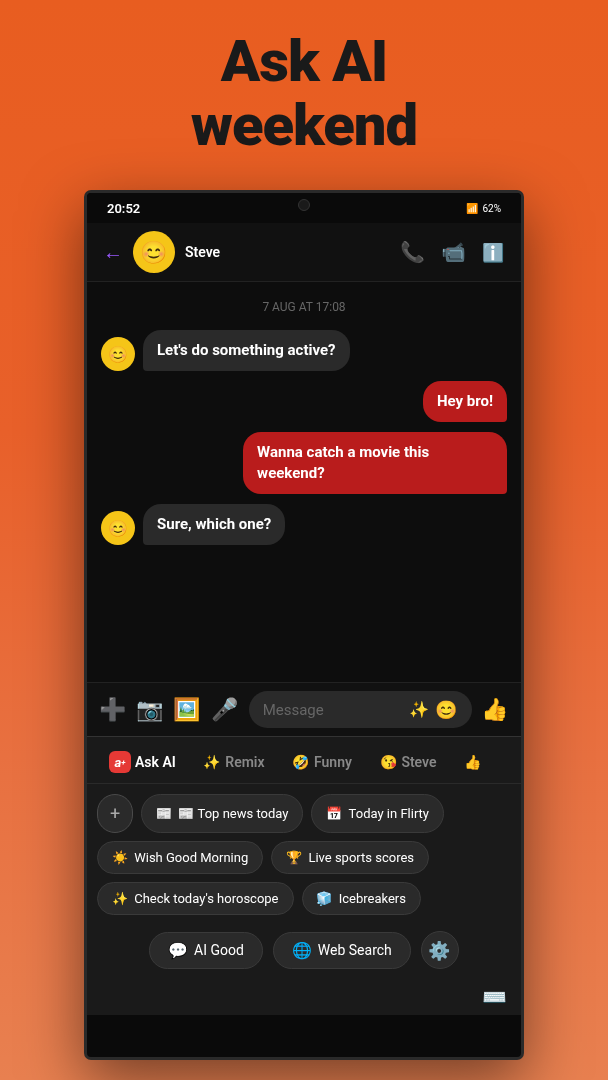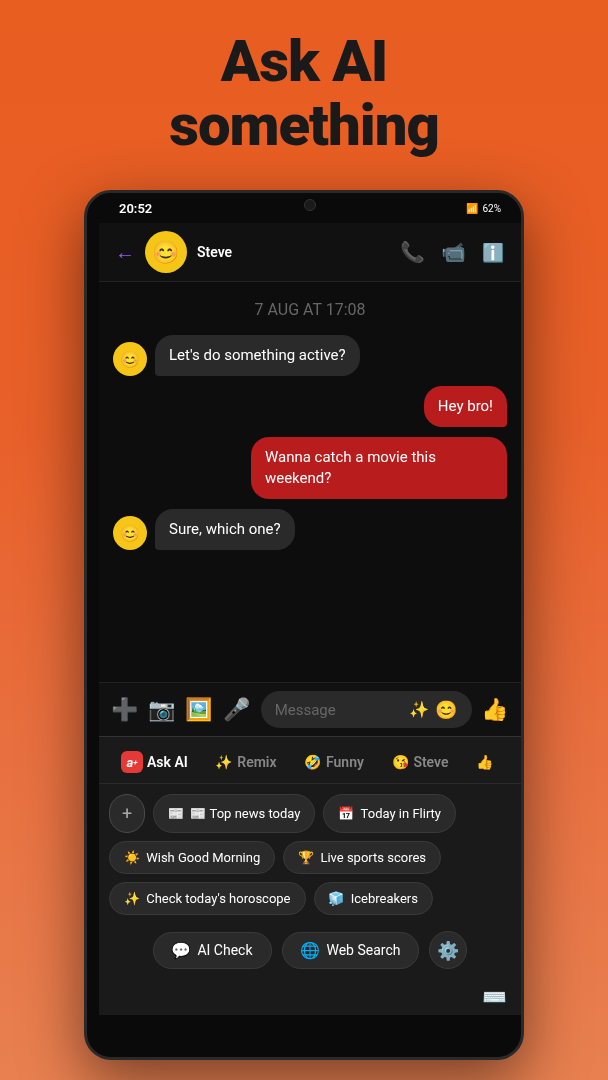--- a/index.html
+++ b/index.html
@@ -27,25 +27,24 @@
 
     
     .phone {
       position: absolute;
       top: 190px;
       left: 50%;
       transform: translateX(-50%);
       width: 440px;
       height: 870px;
       background: #0a0a0a;
-      border-radius: 27px;
+      border-radius: 7px;
       border: 3px solid #2a2a2a;
       overflow: hidden;
       box-shadow: 0 20px 60px rgba(0,0,0,0.5);
-      padding-left: 12px;
     }
 
     
     .phone-top-bar {
       background: #0a0a0a;
       height: 30px;
       display: flex;
       align-items: center;
       justify-content: space-between;
       padding: 0 20px;
@@ -123,21 +122,21 @@
       flex: 1;
       padding: 12px 14px;
       display: flex;
       flex-direction: column;
       gap: 10px;
       height: 400px;
     }
     .timestamp-label {
       text-align: center;
       color: #666;
-      font-size: 16px;
+      font-size: 12px;
       margin: 6px 0;
     }
     .msg-row {
       display: flex;
       align-items: flex-end;
       gap: 8px;
     }
     .msg-row.incoming { justify-content: flex-start; }
     .msg-row.outgoing { justify-content: flex-end; }
 
@@ -151,20 +150,21 @@
       justify-content: center;
       font-size: 16px;
       flex-shrink: 0;
     }
     .bubble {
       max-width: 65%;
       padding: 10px 14px;
       border-radius: 18px;
       font-size: 15px;
       line-height: 1.4;
+      font-weight: bold;
     }
     .bubble.incoming-bubble {
       background: #2a2a2a;
       color: #fff;
       border-bottom-left-radius: 4px;
     }
     .bubble.outgoing-bubble {
       background: #b91c1c;
       color: #fff;
       border-bottom-right-radius: 4px;
@@ -336,21 +336,21 @@
       background: #333;
       border-radius: 0 2px 2px 0;
     }
   </style>
 </head>
 <body>
 
 <div class="page-header">
   <h1>
     <span>Ask AI</span><br>
-    <span>something</span>
+    <span>weekend</span>
   </h1>
 </div>
 
 <div class="phone">
   <div class="phone-side-btn"></div>
 
   <div class="phone-top-bar">
     <span class="time">20:52</span>
     <div class="phone-camera"></div>
     <div class="status-icons">
@@ -466,21 +466,21 @@
         <div class="chip">
           <span>🧊</span>
           <span>Icebreakers</span>
         </div>
       </div>
     </div>
 
     <div class="bottom-actions">
       <div class="action-btn">
         <span class="btn-icon">💬</span>
-        <span>AI Check</span>
+        <span>AI Good</span>
       </div>
       <div class="action-btn">
         <span class="btn-icon">🌐</span>
         <span>Web Search</span>
       </div>
       <div class="settings-btn">
         <span>⚙️</span>
       </div>
     </div>
 

